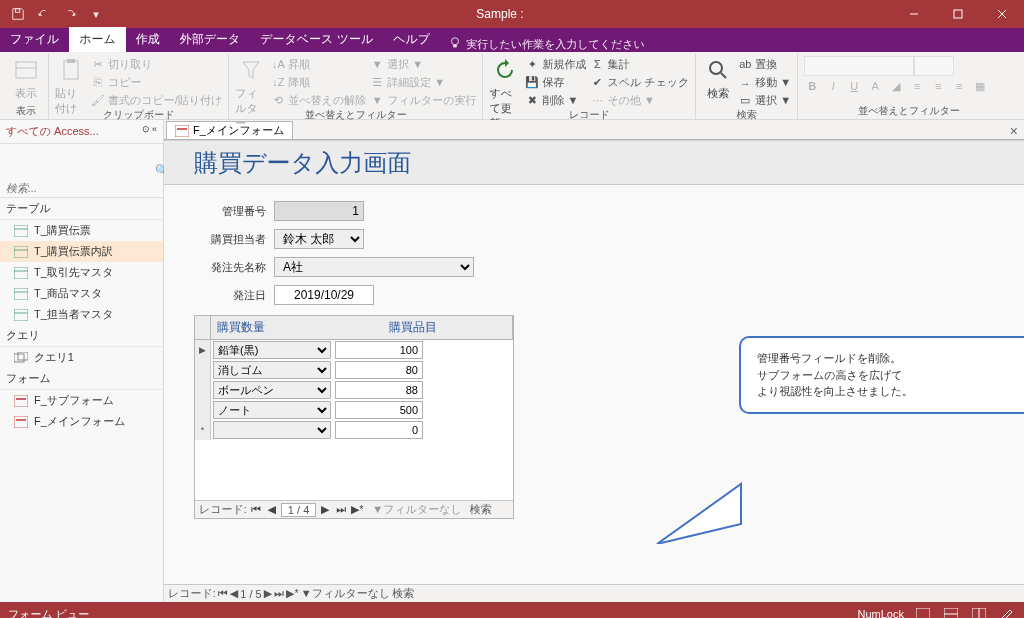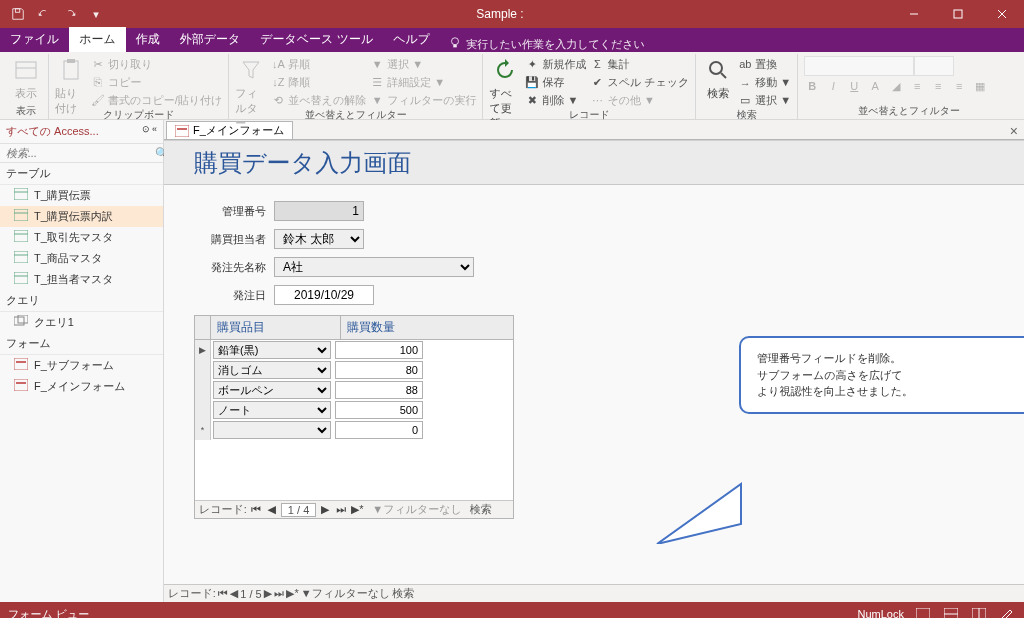--- a/index.html
+++ b/index.html
@@ -28,24 +28,24 @@
   .ico-sm{width:14px;height:14px;display:inline-flex;align-items:center;justify-content:center;}
   .fontcombo{display:flex;gap:0;}
   .fontcombo input{height:20px;border:1px solid #ccc;font-size:11px;padding:0 2px;background:#fff;}
   .fmtbtns{display:flex;gap:5px;color:#6a6a6a;}
   .fmtbtn{width:16px;height:16px;text-align:center;}
   .main{height:482px;display:flex;}
   .nav{width:164px;background:#F8F8F8;border-right:1px solid #D8D8D8;display:flex;flex-direction:column;}
   .nav-hdr{display:flex;padding:4px 6px;color:#A4373A;font-size:13px;border-bottom:1px solid #E0E0E0;}
   .nav-hdr .dd{margin-left:auto;font-size:9px;color:#333;}
   .nav-srch{display:flex;border-bottom:1px solid #E0E0E0;}
-  .nav-srch input{flex:1;border:none;background:transparent;padding:3px 6px;font-style:italic;color:#888;}
+  .nav-srch input{flex:1;border:none;background:transparent;padding:3px 6px;font-style:italic;color:#888;margin-top:35px;}
   .nav-srch .sicon{width:20px;display:flex;align-items:center;justify-content:center;}
   .nav-cat{padding:3px 6px;font-size:11px;color:#333;border-bottom:1px solid #E8E8E8;background:#F8F8F8;}
-  .nav-item{padding:3px 6px 3px 14px;display:flex;align-items:flex-start;gap:6px;font-size:11px;color:#333;cursor:pointer;}
+  .nav-item{padding:3px 6px 3px 14px;display:flex;align-items:center;gap:6px;font-size:11px;color:#333;cursor:pointer;}
   .nav-item.sel{background:#FCE8D3;}
   .tbl-ico{width:14px;height:12px;}
   .content{flex:1;display:flex;flex-direction:column;}
   .doc-tabs{height:20px;display:flex;align-items:flex-end;padding-left:2px;border-bottom:1px solid #B5B5B5;background:#F3F2F1;}
   .doc-tab{height:18px;border:1px solid #B5B5B5;border-bottom:none;background:#fff;padding:1px 8px;display:flex;align-items:center;gap:4px;font-size:11px;}
   .doc-close{margin-left:auto;padding:0 6px;font-size:14px;color:#666;}
   .form-area{flex:1;background:#F9F9F9;position:relative;border-top:1px solid #D0D0D0;overflow:hidden;}
   .form-header{height:44px;background:#EBEBEB;border-bottom:1px solid #C8C8C8;display:flex;align-items:center;padding-left:30px;font-size:24px;color:#2B579A;font-family:"Yu Gothic",sans-serif;}
   .form-body{padding:16px 30px;}
   .fld{display:flex;align-items:center;margin-bottom:8px;font-size:12px;}
@@ -413,22 +413,22 @@
             <select style="width:200px"><option>A社</option></select>
           </div>
         <div class="fld">
             <div class="fld-lbl">発注日</div>
             <input style="width: 100px; text-align: center;" value="2019/10/29">
           </div>
 
         <div class="sub">
           <div class="sub-hdr">
             <div class="sel"></div>
+            <div class="col c2">購買数量</div>
             <div class="col c1">購買品目</div>
-            <div class="col c2">購買数量</div>
           </div>
           <div class="sub-row">
               <div class="sel">▶</div>
               <div class="c"><select><option>鉛筆(黒)</option></select></div>
               <div class="c"><input value="100" style=""></div>
             </div>
           <div class="sub-row">
               <div class="sel"></div>
               <div class="c"><select><option>消しゴム</option></select></div>
               <div class="c"><input value="80" style=""></div>

